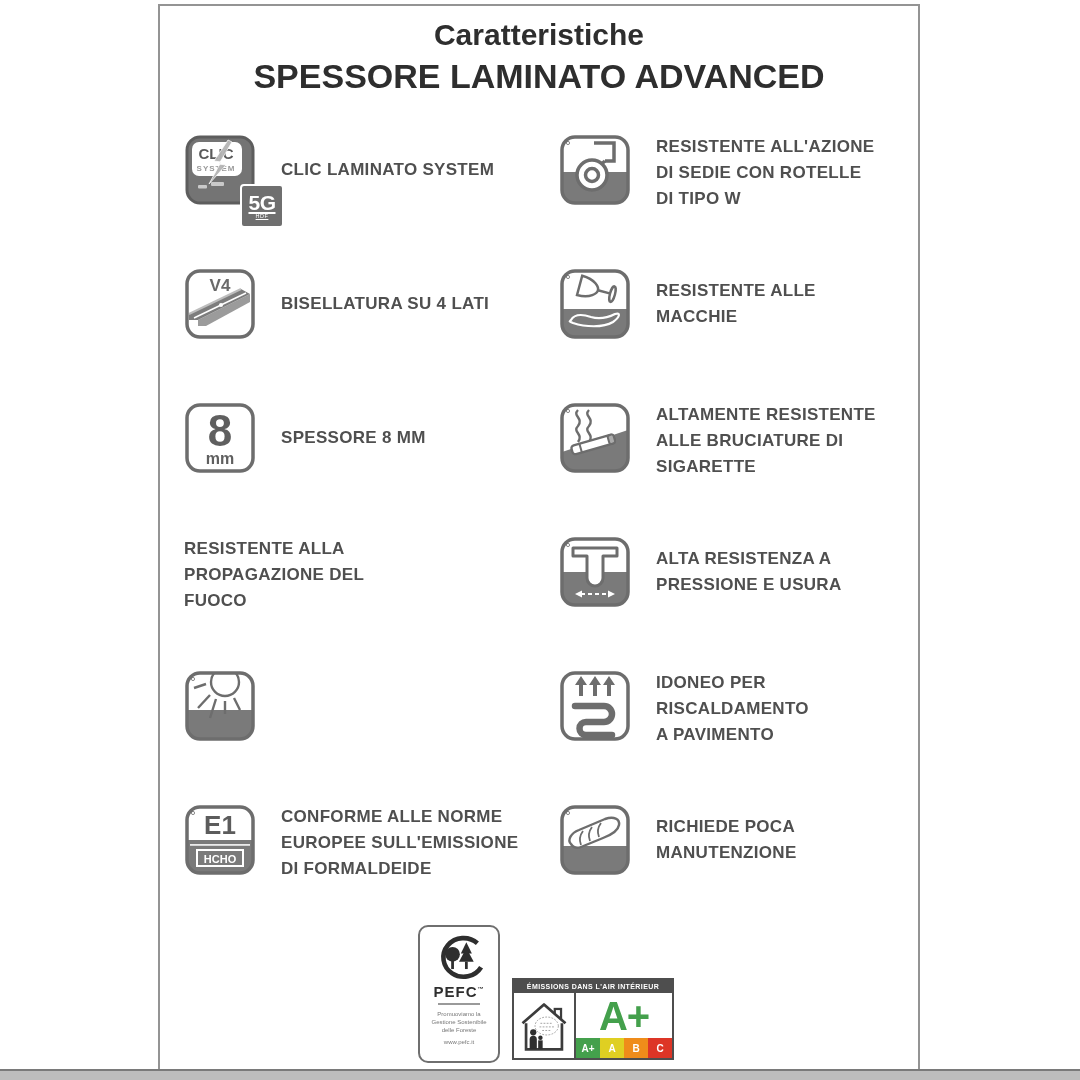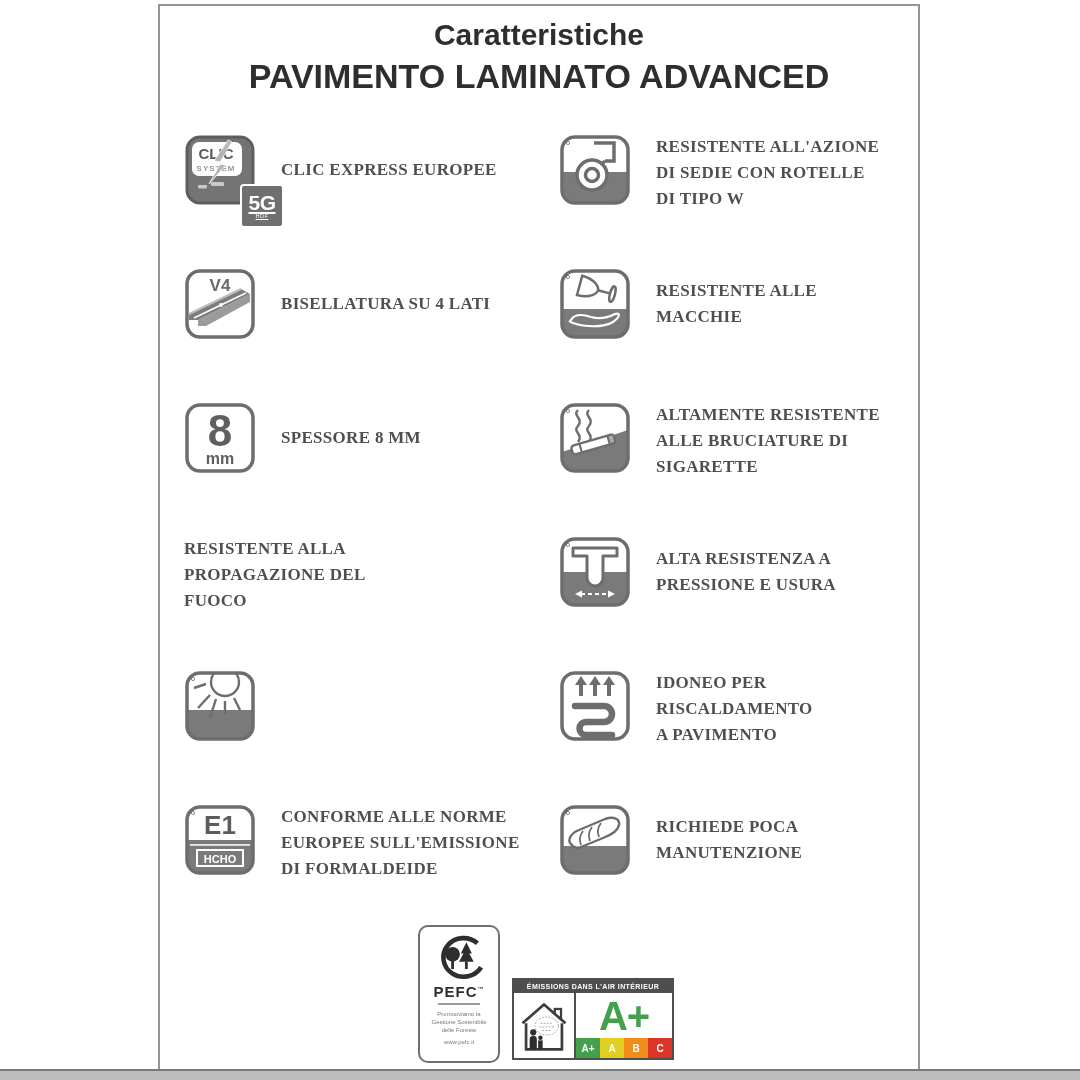--- a/index.html
+++ b/index.html
@@ -15,21 +15,21 @@
 
   .features {
     position:absolute; left:24px; top:128px;
     display:grid; grid-template-columns:375px 338px; grid-auto-rows:134px;
   }
   .feature { display:flex; gap:25px; align-items:flex-start; }
   .icon-wrap { position:relative; width:72px; height:72px; flex:0 0 auto; }
   .label-wrap { min-height:72px; display:flex; align-items:center; }
   .feature-label {
     white-space:pre-line; font-weight:bold; font-size:17px; line-height:26px;
-    color:#4f4f4f; letter-spacing:0.3px; max-width:262px;font-family:Liberation Serif, serif;
+    color:#4f4f4f; letter-spacing:0.3px; max-width:262px;
   }
   svg { display:block; font-family:inherit; }
 
   
   .badge-5g {
     position:absolute; left:56px; top:50px; width:44px; height:44px;
     background:#6f6f6f; border:2px solid #ffffff; border-radius:4px; box-sizing:border-box;
     display:flex; flex-direction:column; align-items:center; justify-content:center; color:#fff;text-decoration:underline;
   }
   .badge-5g .big { font-size:21px; font-weight:bold; line-height:21px; letter-spacing:-0.5px; }
@@ -71,21 +71,21 @@
   }
 </style>
 </head>
 <body>
 
 <div class="canvas">
   <div class="card">
 
     <div class="header">
       <div class="title1">Caratteristiche</div>
-      <div class="title2">PAVIMENTO LAMINATO ADVANCED</div>
+      <div class="title2">SPESSORE LAMINATO ADVANCED</div>
     </div>
 
     <div class="features">
 
       <div class="feature">
         <div class="icon-wrap">
           <svg viewBox="0 0 72 72" width="72" height="72">
             <rect x="3" y="3" width="66" height="66" rx="13" fill="#747474" stroke="#5d5d5d" stroke-width="3"></rect>
             <rect x="8" y="8" width="50" height="34" rx="7" fill="#ffffff"></rect>
             <text x="32" y="25" text-anchor="middle" font-size="15" font-weight="bold" fill="#5a5a5a">CLIC</text>
@@ -93,21 +93,21 @@
             <polygon points="44,6 30,27 37,28 25,50 42,31 35,30 48,8" fill="#b5b5b5" stroke="#ffffff" stroke-width="0.8" opacity="0.95"></polygon>
             <rect x="14" y="51" width="9" height="3.5" rx="1" fill="#c9c9c9"></rect>
             <rect x="27" y="48" width="13" height="4" rx="1" fill="#c9c9c9"></rect>
           </svg>
           <div class="badge-5g">
             <div class="big">5G</div>
             <div class="sub">HDF</div>
           </div>
         </div>
         <div class="label-wrap">
-            <div class="feature-label">CLIC EXPRESS EUROPEE</div>
+            <div class="feature-label">CLIC LAMINATO SYSTEM</div>
           </div>
       </div>
 
       <div class="feature">
         <div class="icon-wrap">
           <svg viewBox="0 0 72 72" width="72" height="72">
             <defs>
                 <clipPath id="c1">
                   <rect x="3" y="3" width="66" height="66" rx="13"></rect>
                 </clipPath>

